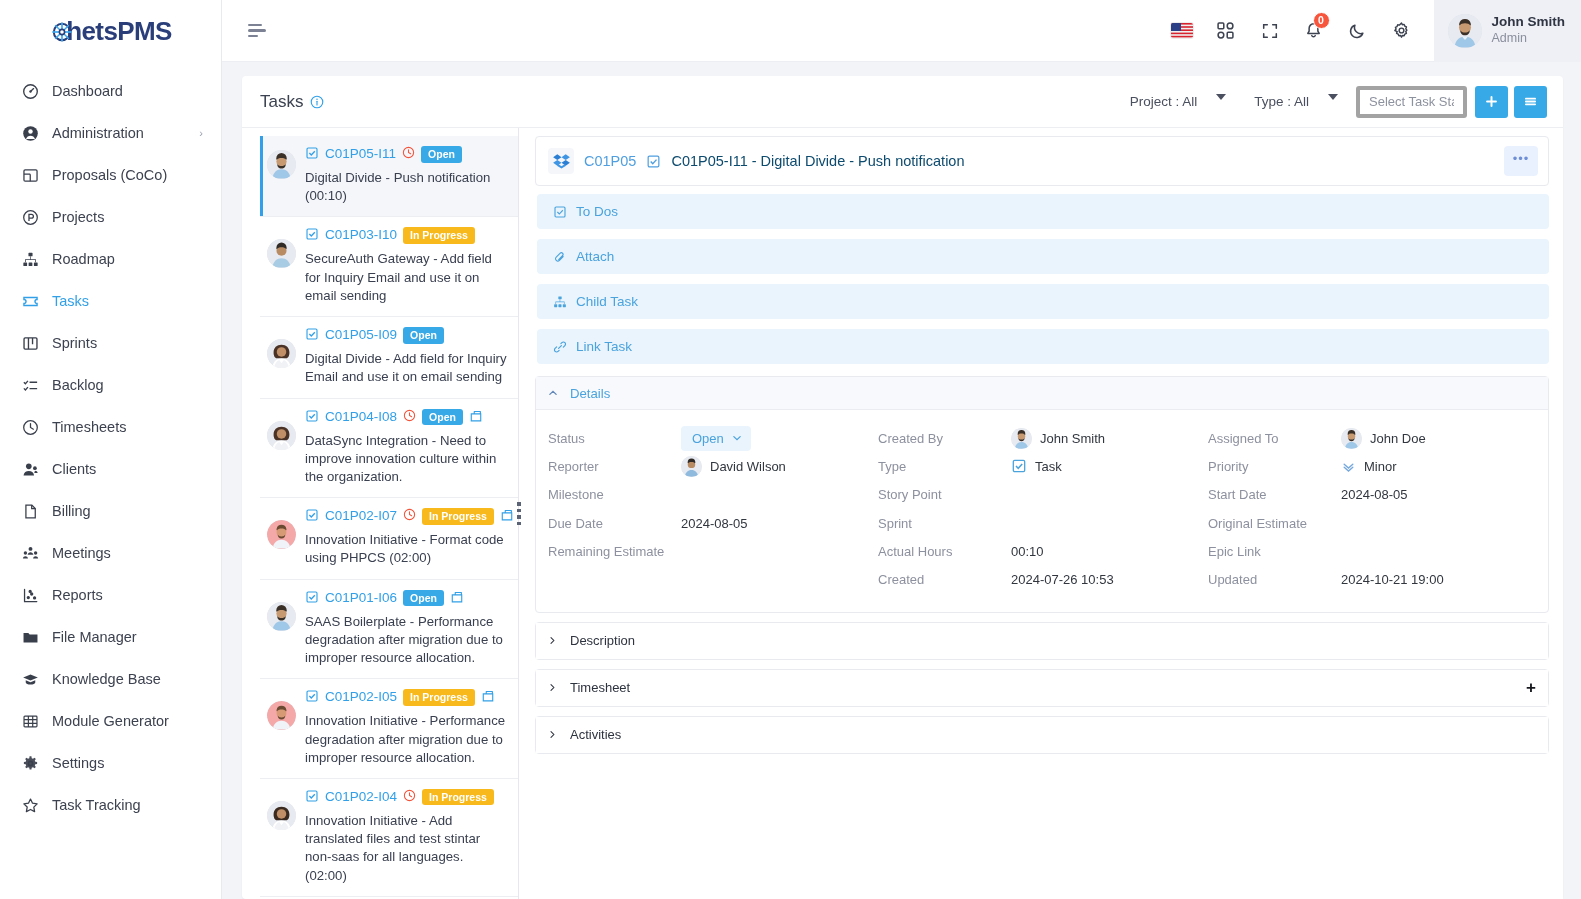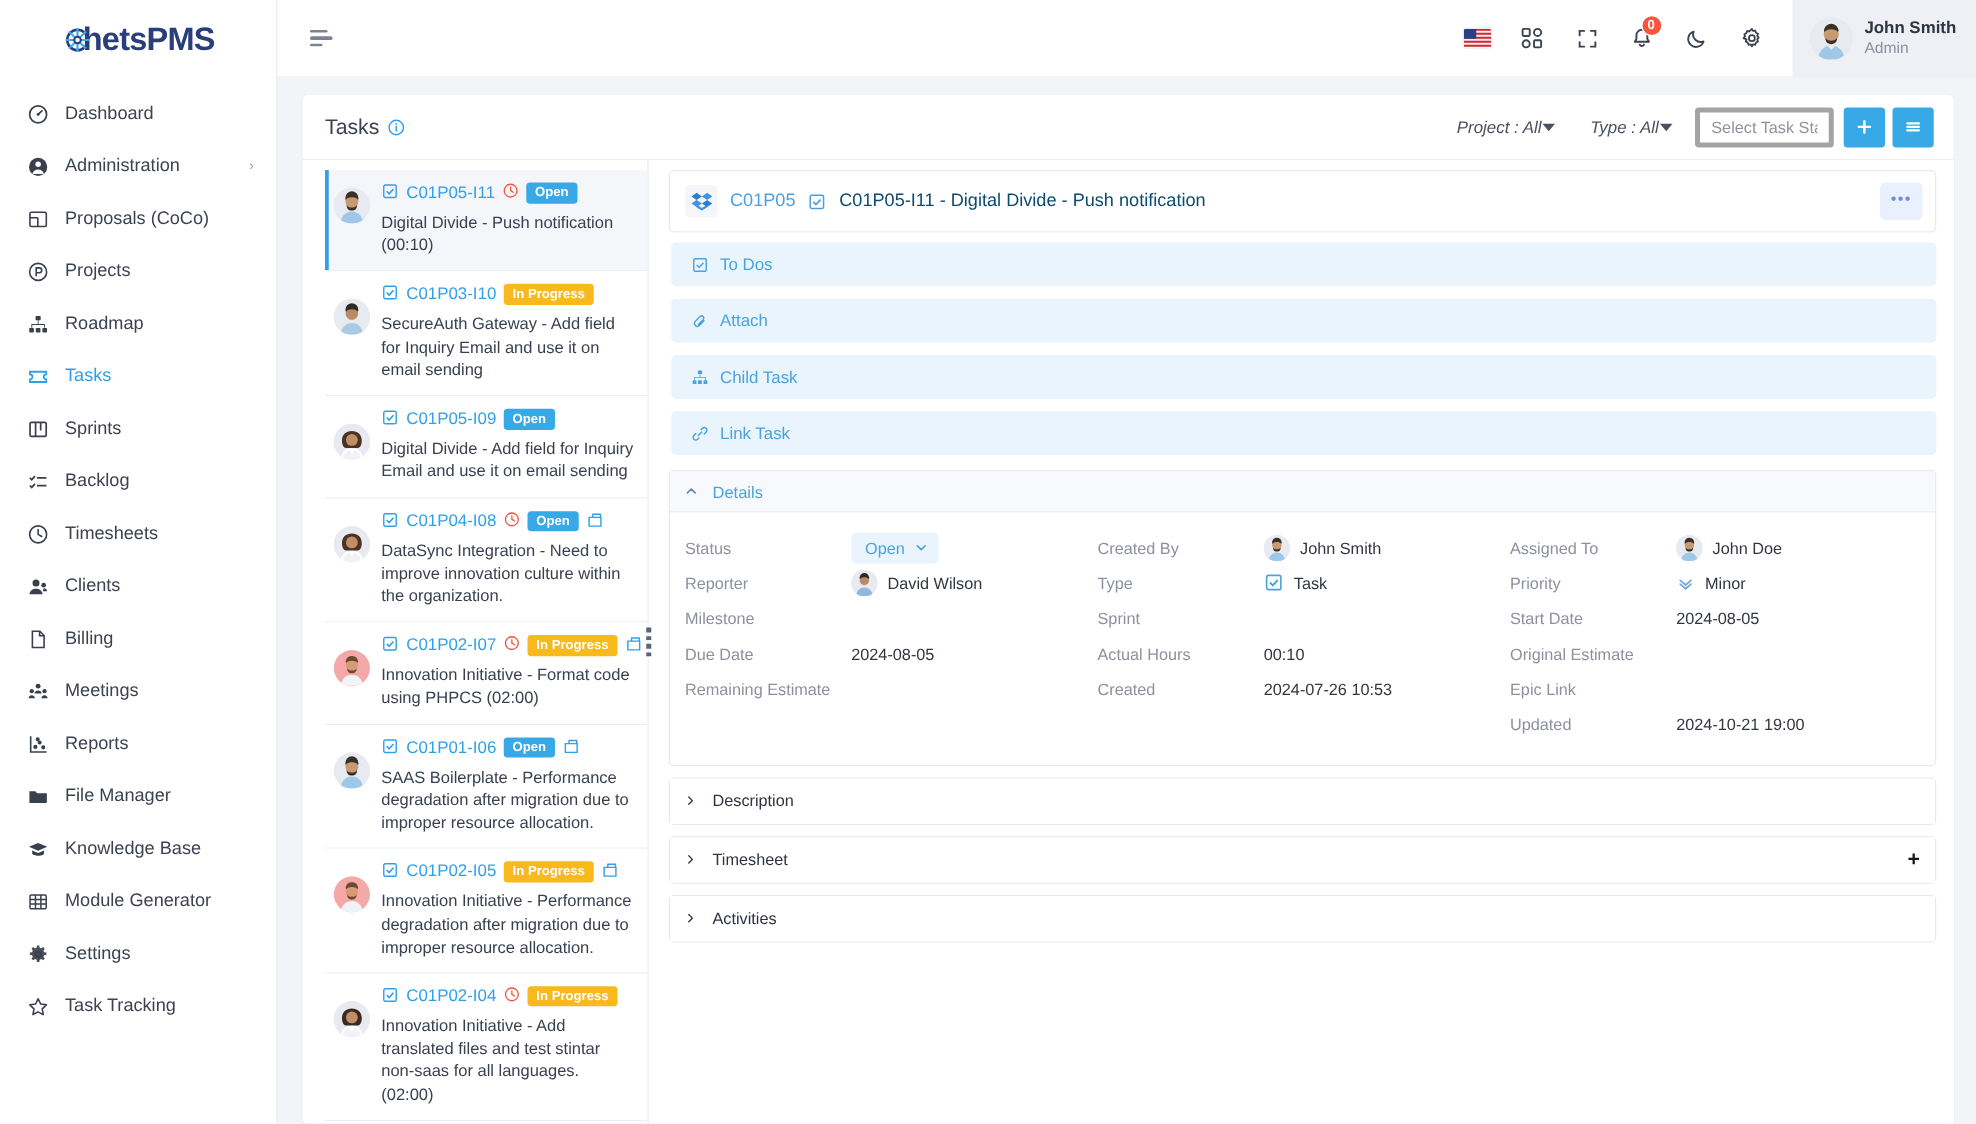--- a/index.html
+++ b/index.html
@@ -98,22 +98,22 @@
     flex: 1; display: flex; flex-direction: column; min-height: 0;
   }
   .page-head {
     height: 52px; flex: 0 0 52px; display: flex; align-items: center;
     padding: 0 16px 0 18px; border-bottom: 1px solid #edeef2;
   }
   .page-title { font-size: 17px; color: #3c4251; font-weight: normal; }
   .info-ico { margin-left: 7px; color: #31a0e8; display: inline-flex; }
   .head-tools { margin-left: auto; display: flex; align-items: center; gap: 0; }
   .filter-drop {
-    display: flex; align-items: center; gap: 1px;
-    font-size: 13.5px; color: #4a505f; padding: 0 14px; cursor: pointer; font-style: italic;
+    display: flex; gap: 19px;
+    font-size: 13.5px; color: #4a505f; padding: 0 14px; cursor: pointer;
   }
   .filter-drop .tri {
     width: 0; height: 0; border-left: 5px solid transparent;
     border-right: 5px solid transparent; border-top: 6px solid #4a505f;
   }
   .status-input {
     width: 111px; height: 32px; border: 4px solid #a3a3a3; border-radius: 3px;
     font-size: 13px; color: #5b6170; padding: 0 9px; outline: none;
     font-family: "Liberation Sans", sans-serif; background: #fff;
     margin-left: 4px;
@@ -957,20 +957,24 @@
                       <span class="mini-ico">
                         <svg width="16" height="16" viewBox="0 0 16 16" fill="none" stroke="#4aa3dd" stroke-width="1.3">
                           <rect x="2.3" y="2.3" width="11.4" height="11.4" rx="1.4"></rect>
                             <path d="M5 8l2.2 2.3L11.2 6" stroke-width="1.5"></path>
                         </svg>
                       </span>
                       <span>Task</span>
                     </span>
                   </div>
                   <div class="frow">
+                    <span class="flabel">Story Point</span>
+                    <span class="fval"></span>
+                  </div>
+                  <div class="frow">
                     <span class="flabel">Sprint</span>
                     <span class="fval"></span>
                   </div>
                   <div class="frow">
                     <span class="flabel">Actual Hours</span>
                     <span class="fval">00:10</span>
                   </div>
                   <div class="frow">
                     <span class="flabel">Created</span>
                     <span class="fval">2024-07-26 10:53</span>

